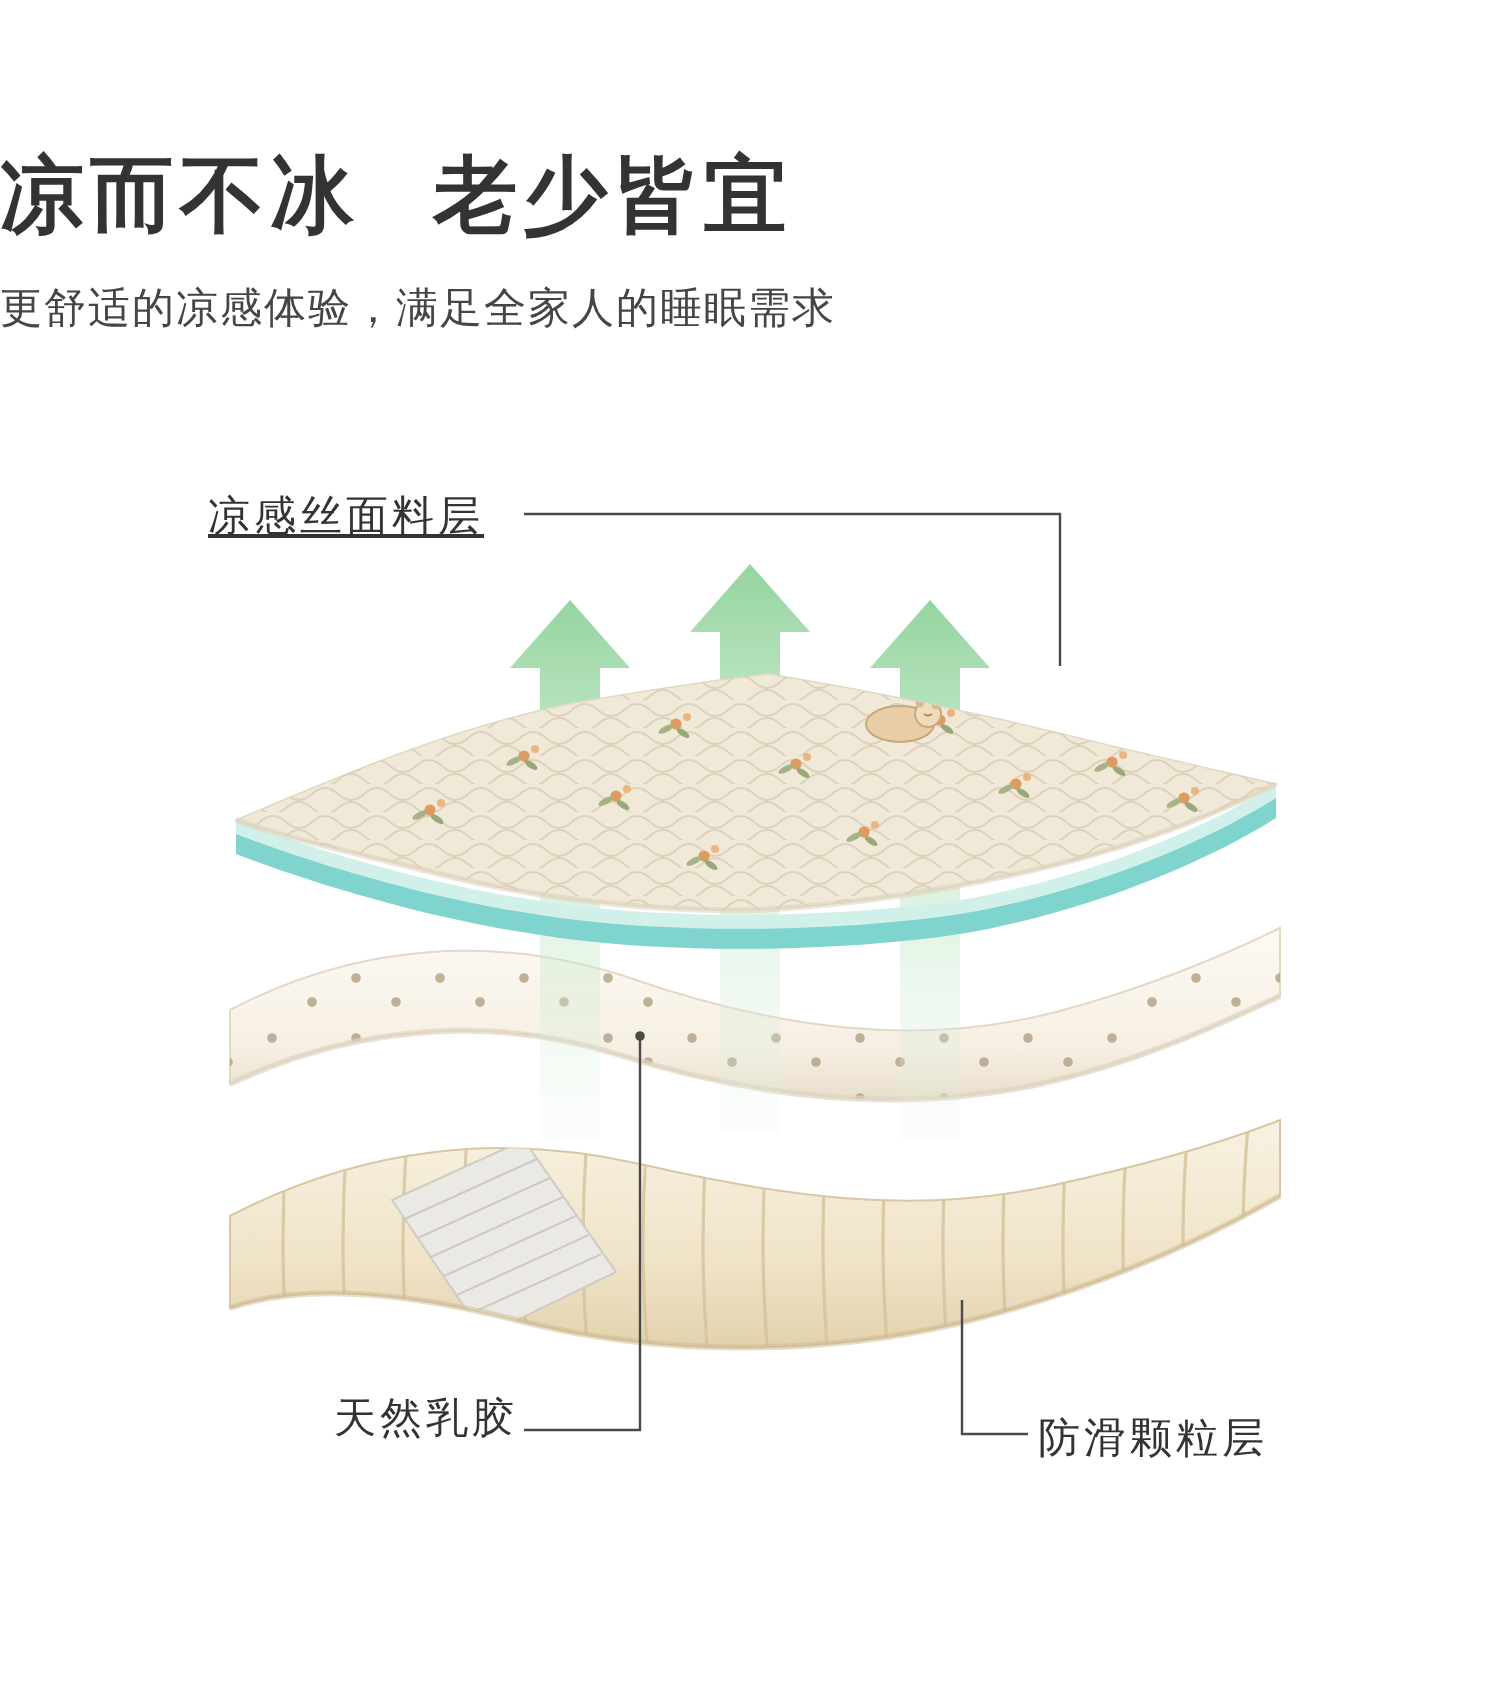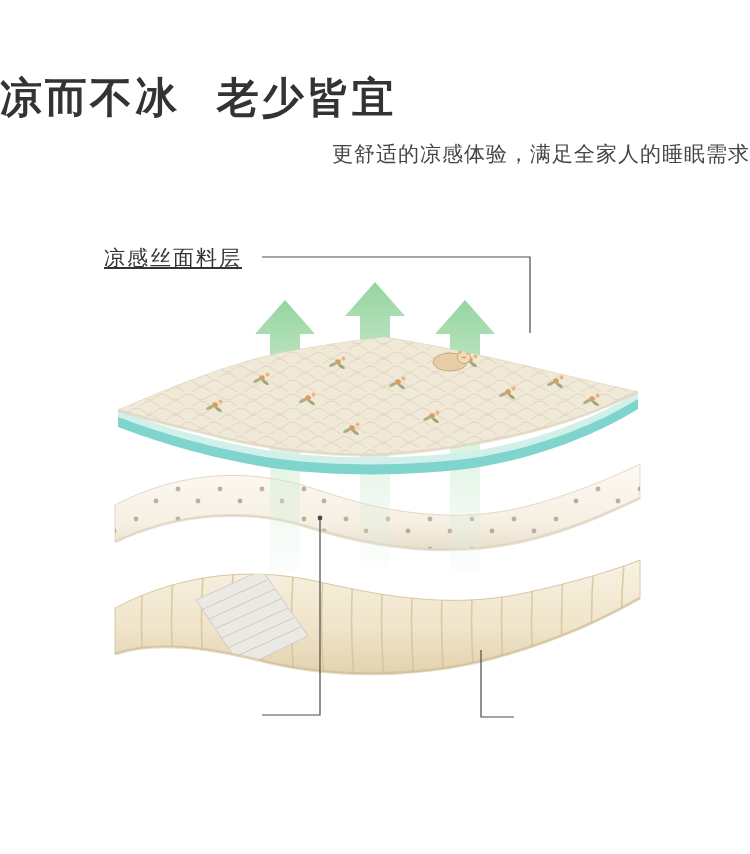--- a/index.html
+++ b/index.html
@@ -9,21 +9,21 @@
   }
   .stage{position:absolute;inset:0;}
   svg.diagram{position:absolute;left:0;top:0;}
   .title{
     position:absolute;top:70px;left:0;width:750px;margin:0;
     text-align:left;font-size:42px;font-weight:700;color:#333;
     letter-spacing:3px;word-spacing:22px;
   }
   .subtitle{
     position:absolute;top:140px;left:0;width:750px;
-    text-align:right;font-size:21px;color:#454545;letter-spacing:1px;
+    text-align:left;font-size:21px;color:#454545;letter-spacing:1px;
   }
   .label{position:absolute;font-size:21px;color:#333;letter-spacing:2px;}
   .label-top{left:104px;top:244px;text-decoration:underline;}
   .label-latex{left:167px;top:694px;width:92px;text-align:center;line-height:31px;}
   .label-grip{left:519px;top:705px;}
 </style>
 </head>
 <body>
 
 <div class="stage">
@@ -149,15 +149,17 @@
       <path d="M514,717 H481 V650"></path>
     </g>
   </svg>
 
   <h1 class="title">凉而不冰 老少皆宜</h1>
   <div class="subtitle">更舒适的凉感体验，满足全家人的睡眠需求</div>
 
   <div class="label label-top">凉感丝面料层</div>
 
   <div class="label label-latex">
+    <div>天然乳胶</div>
   </div>
 
+  <div class="label label-grip">防滑颗粒层</div>
 </div>
 
 </body></html>

